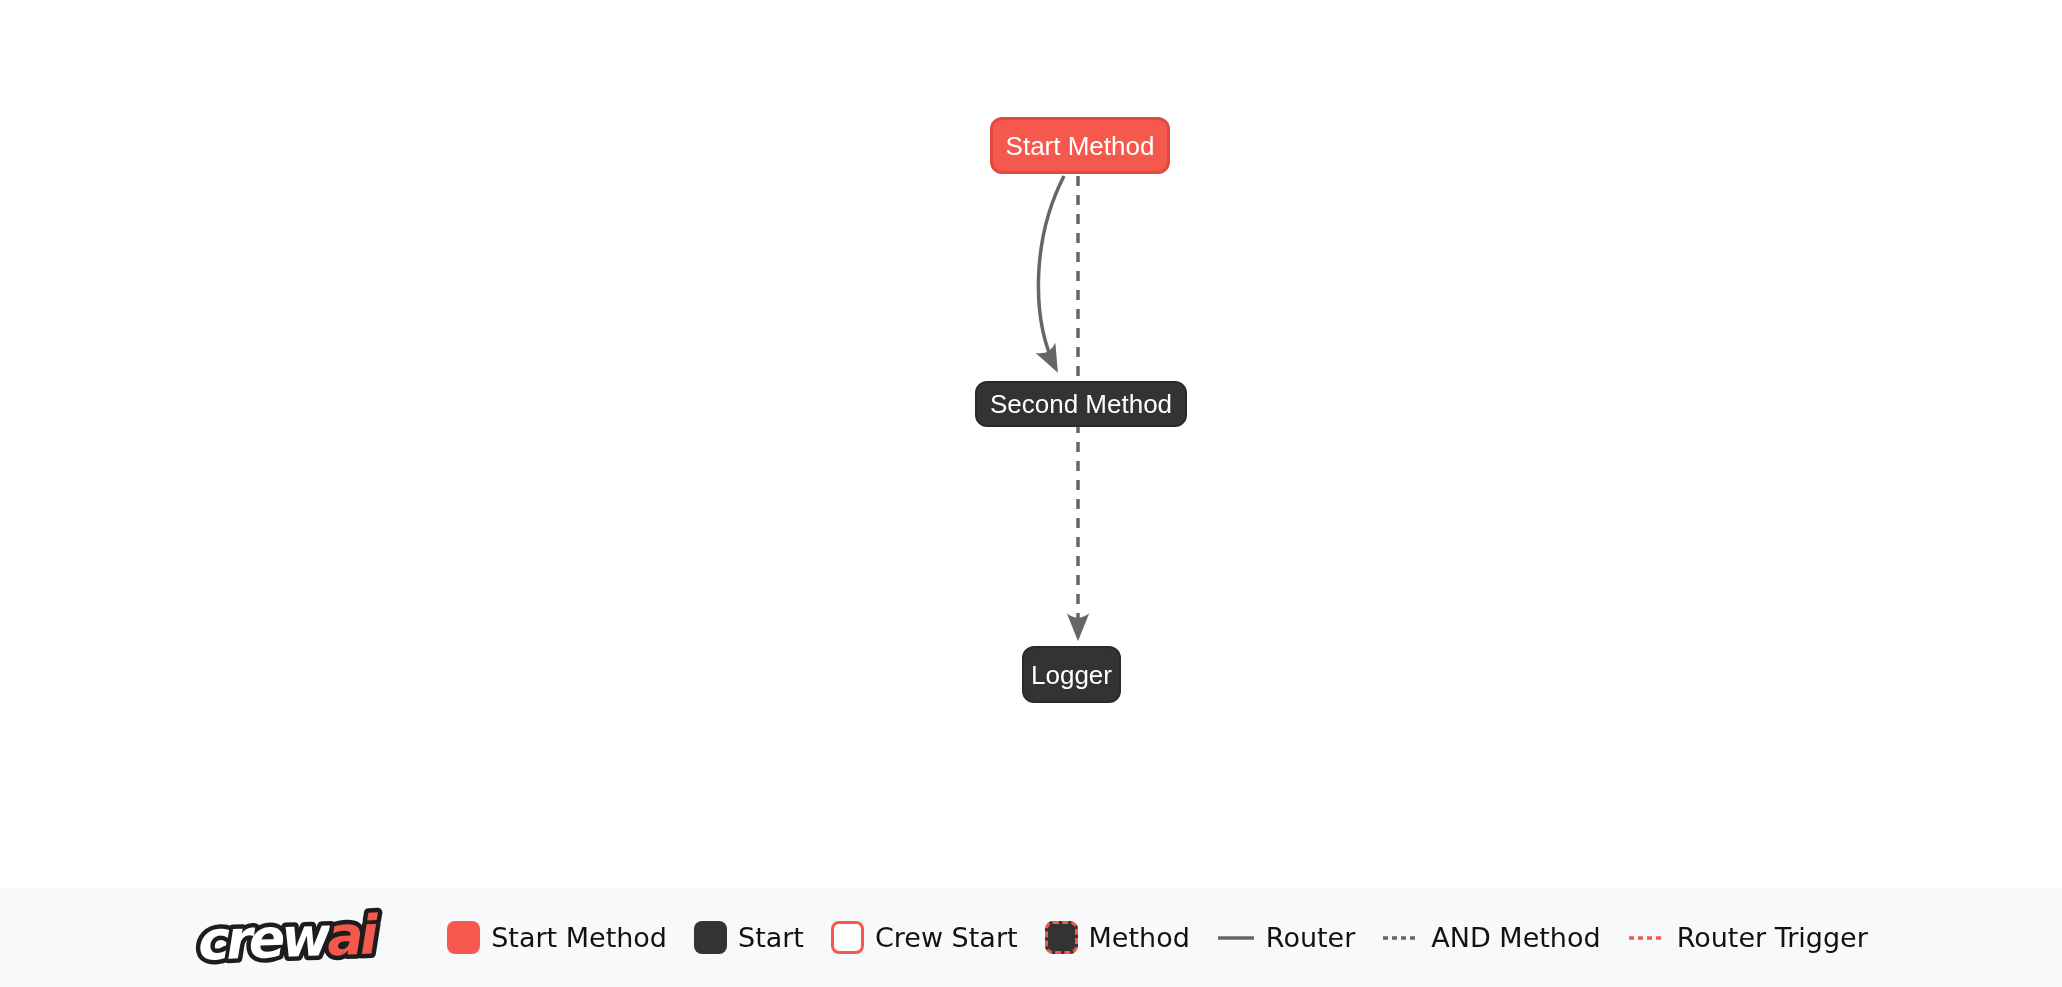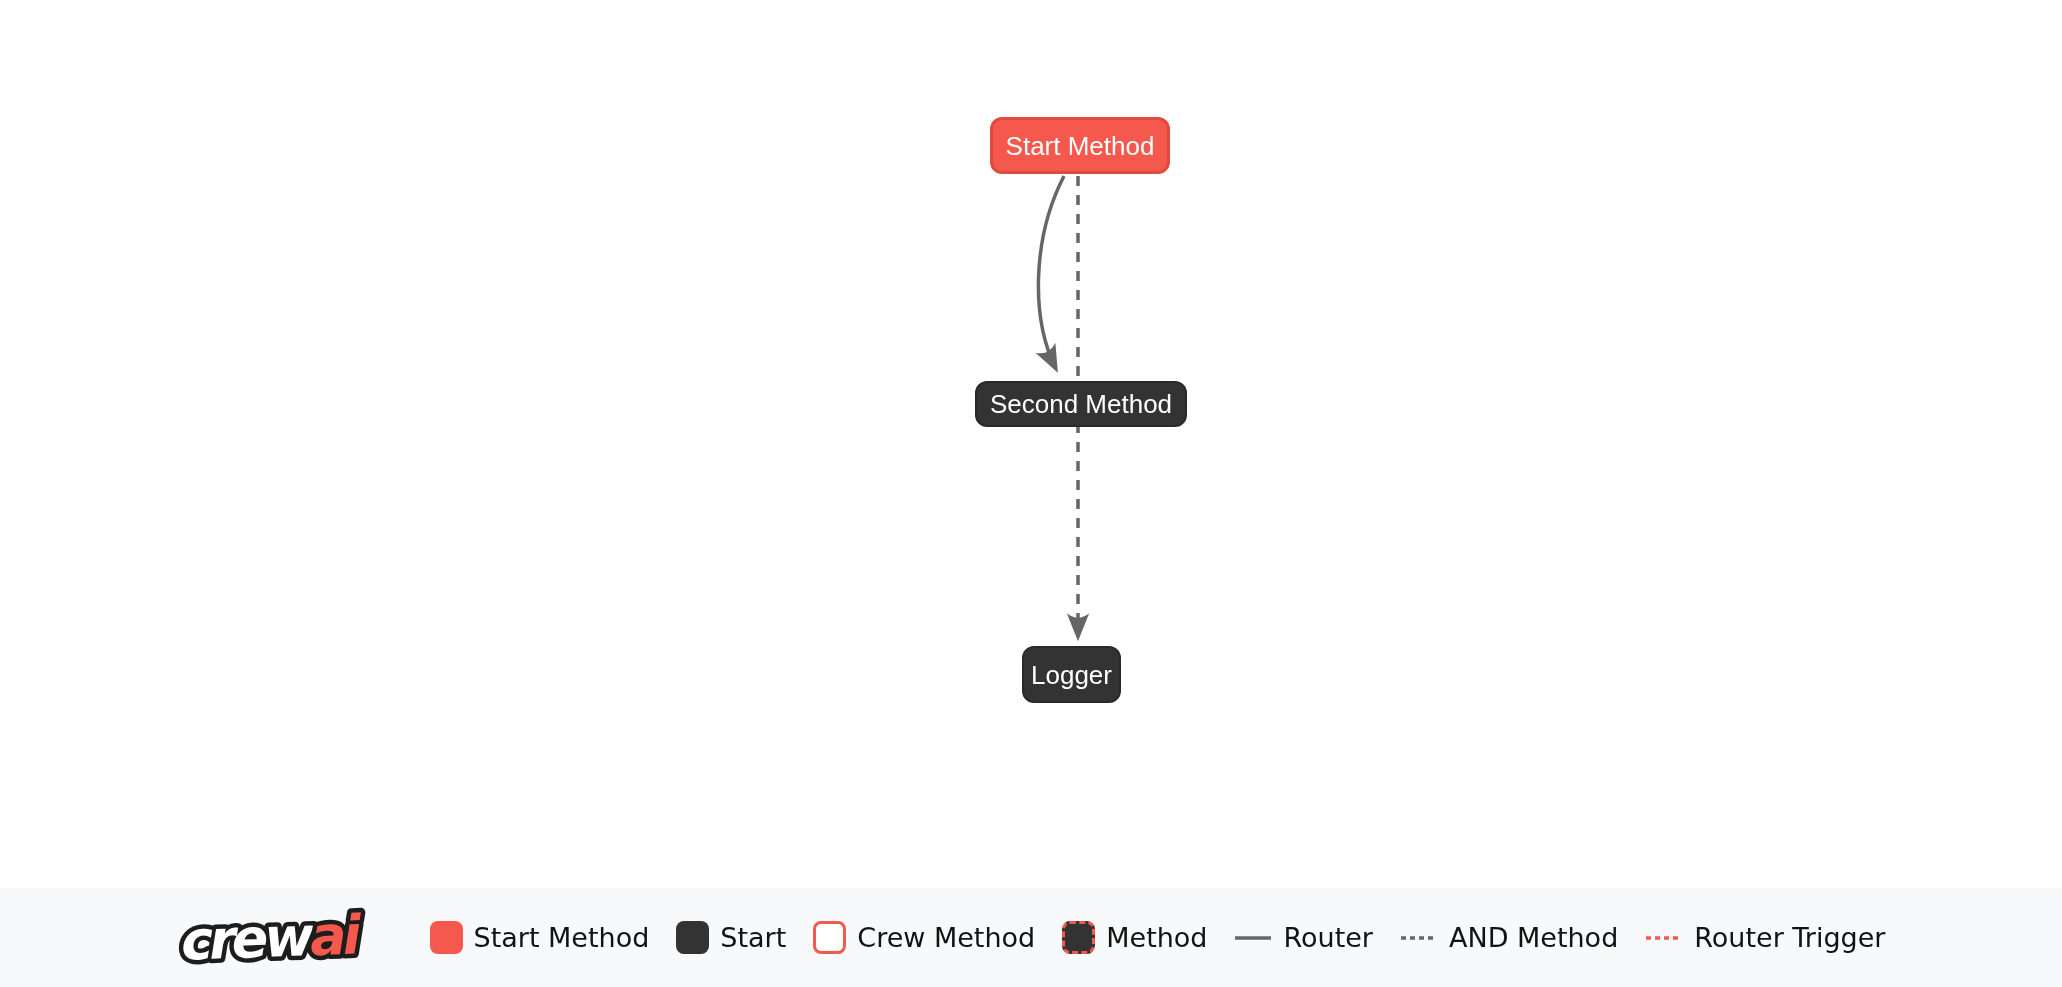--- a/index.html
+++ b/index.html
@@ -123,21 +123,21 @@
     <span>Start Method</span>
   </div>
 
   <div class="legend-item">
     <span class="swatch swatch-method"></span>
     <span>Start</span>
   </div>
 
   <div class="legend-item">
     <span class="swatch swatch-crew"></span>
-    <span>Crew Method</span>
+    <span>Crew Start</span>
   </div>
 
   <div class="legend-item">
     <span class="swatch swatch-router"></span>
     <span>Method</span>
   </div>
 
   <div class="legend-item">
     <svg class="line-swatch" width="38" height="10">
       <line x1="1" y1="5" x2="37" y2="5" stroke="#666666" stroke-width="3.5"></line>

